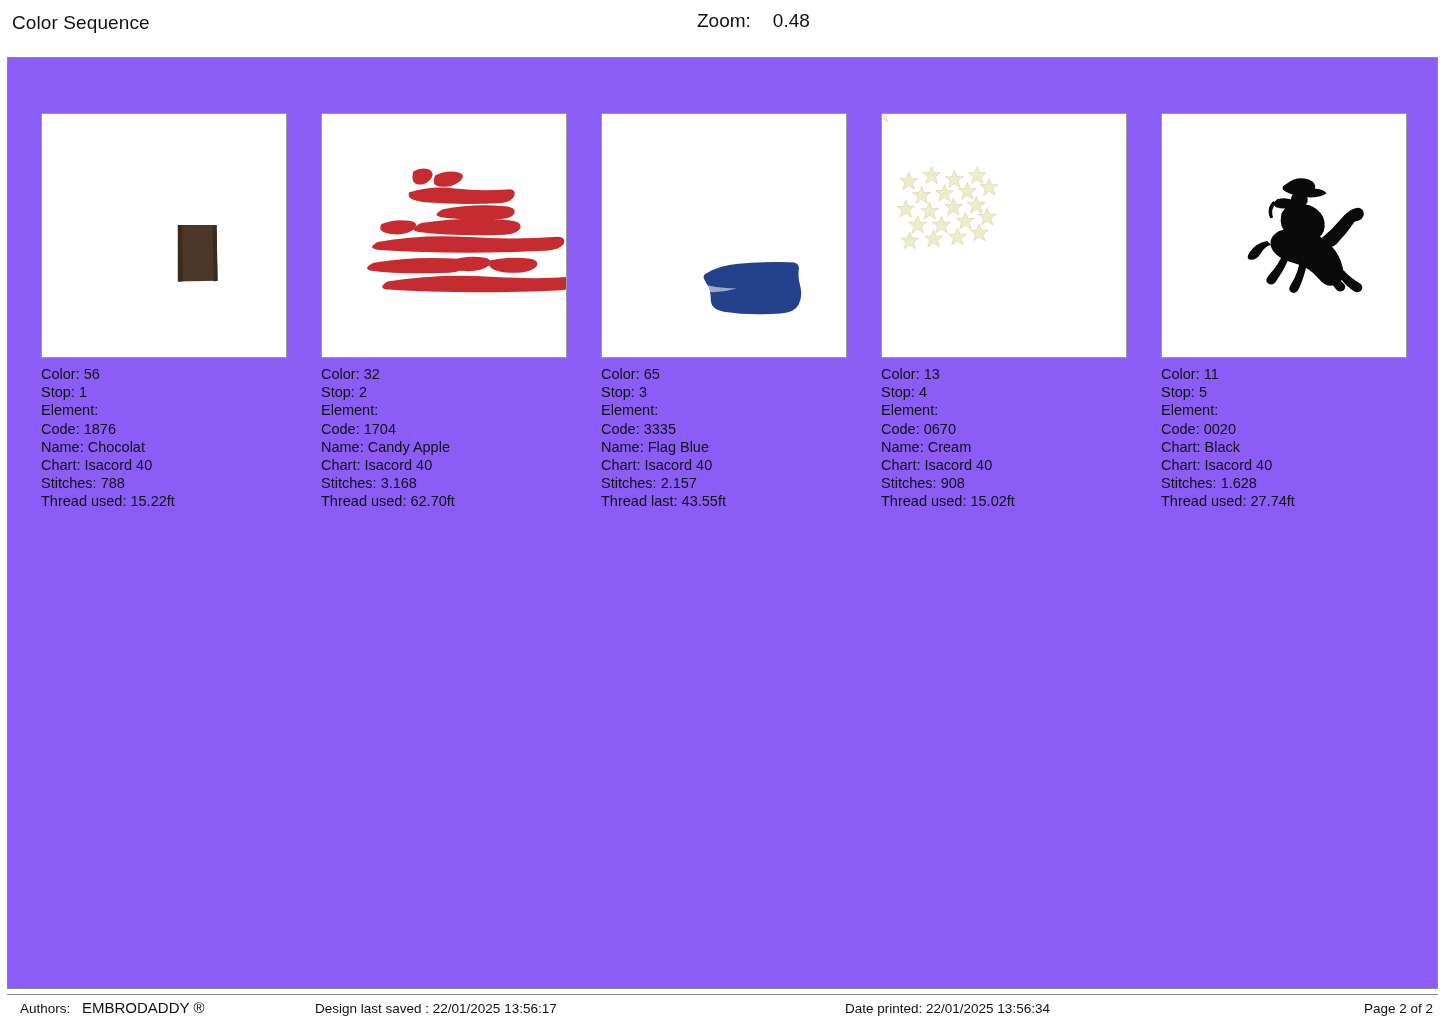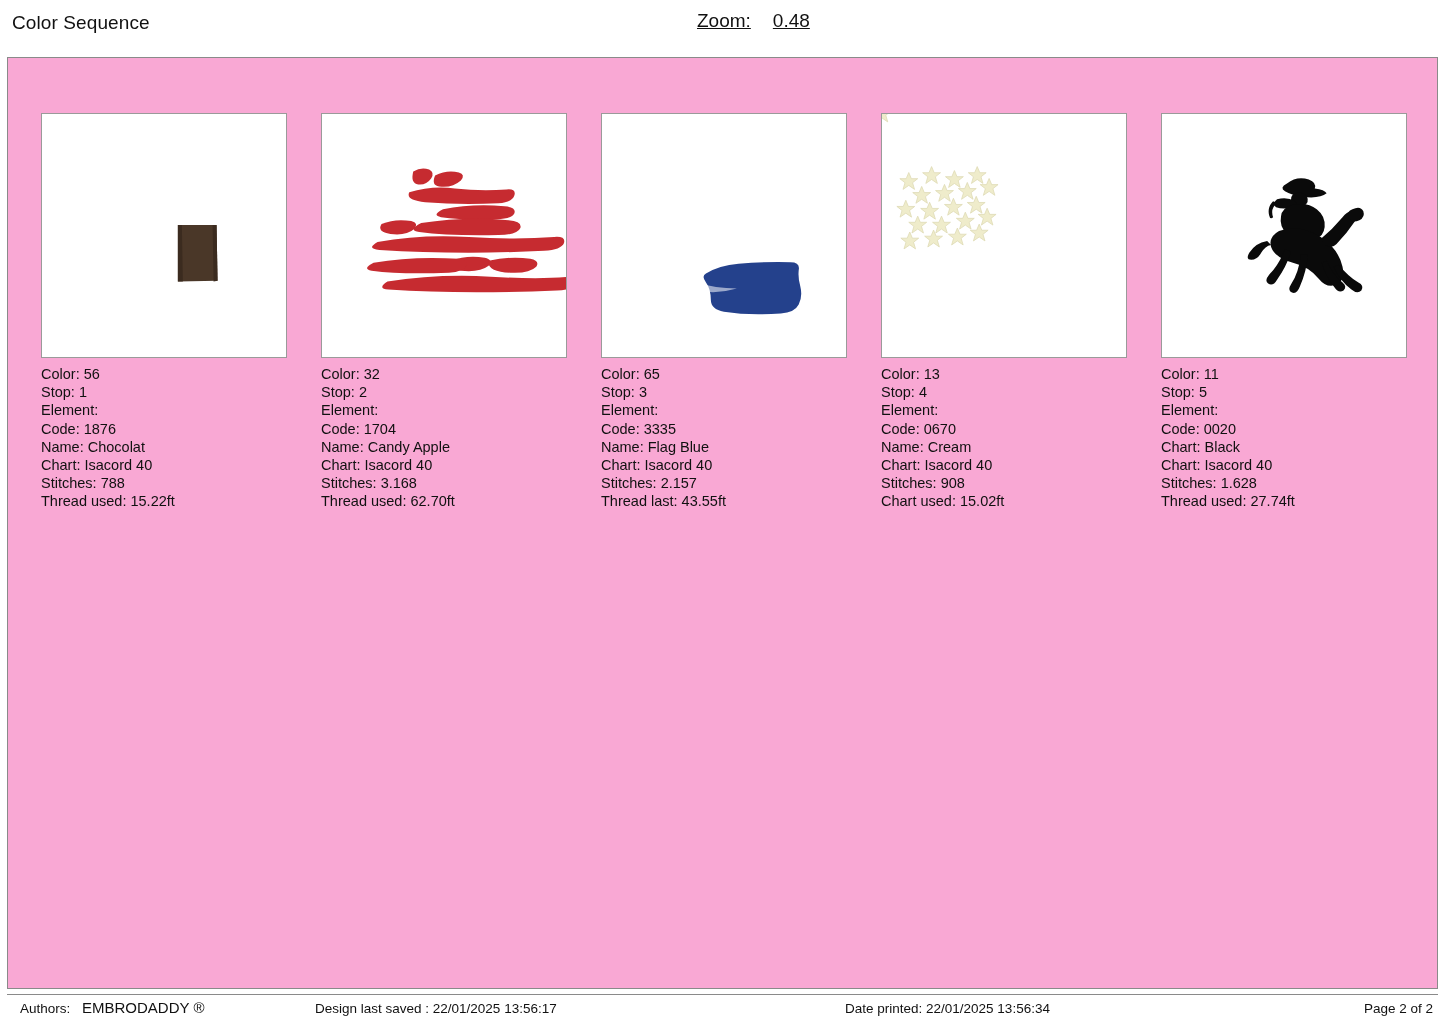--- a/index.html
+++ b/index.html
@@ -32,32 +32,31 @@
   }
   .zoom-group {
     position: absolute;
     left: 697px;
     top: 10px;
     display: flex;
     align-items: flex-start;
     gap: 22px;
     font-size: 19px;
     color: #111;
-    text-decoration: underline;
   }
 
   
   .canvas {
     position: absolute;
     left: 7px;
     top: 57px;
     width: 1431px;
     height: 932px;
     border: 1px solid #8a8a8a;
-    background: #f9a8d4;
+    background: #8b5cf6;
   }
 
   .sequence-row {
     position: absolute;
     left: 33px;
     top: 55px;
     display: flex;
     gap: 34px;
   }
 
@@ -239,21 +238,21 @@
         </div>
       </div>
       <div class="details">
         <div>Color: 13</div>
         <div>Stop: 4</div>
         <div>Element:</div>
         <div>Code: 0670</div>
         <div>Name: Cream</div>
         <div>Chart: Isacord 40</div>
         <div>Stitches: 908</div>
-        <div>Chart used: 15.02ft</div>
+        <div>Thread used: 15.02ft</div>
       </div>
     </div>
 
     <div class="color-item">
       <div class="swatch-box">
         <div class="swatch-inner">
           <svg width="246" height="245" viewBox="0 0 246 245" aria-hidden="true">
             <g fill="#0a0a0a">
 
               <path d="M126 70 q10 -8 22 -4 q8 3 6 9 q10 1 12 5 q-6 5 -20 4 q-14 -1 -22 -6 q-6 -4 2 -8 z"></path>

